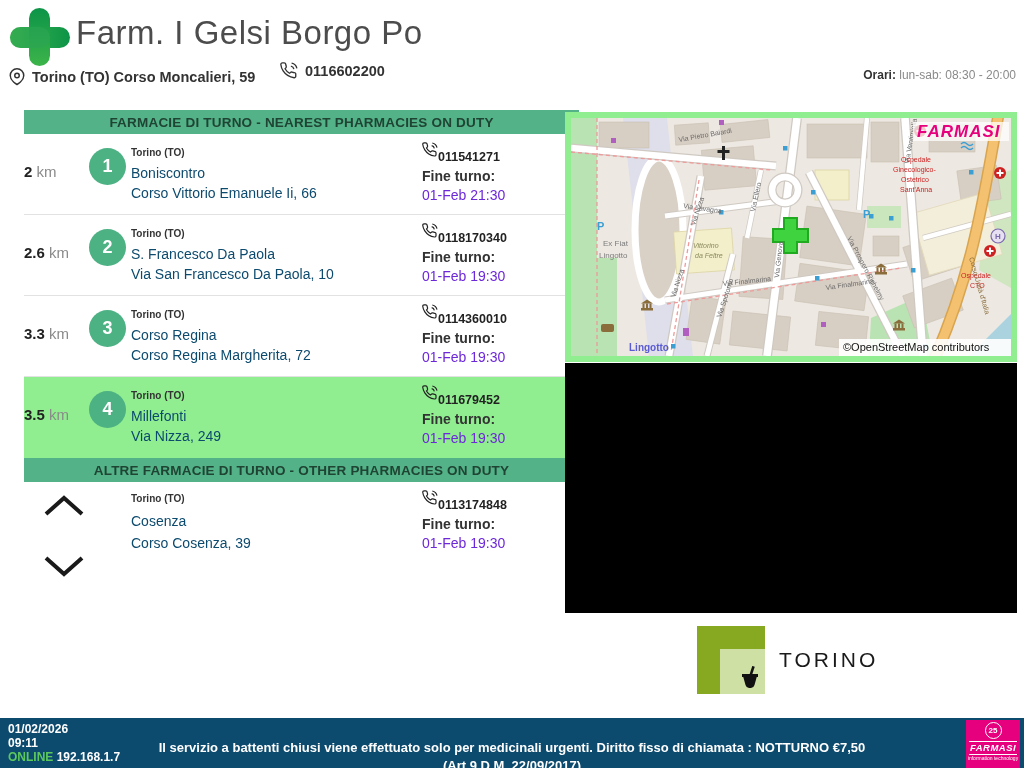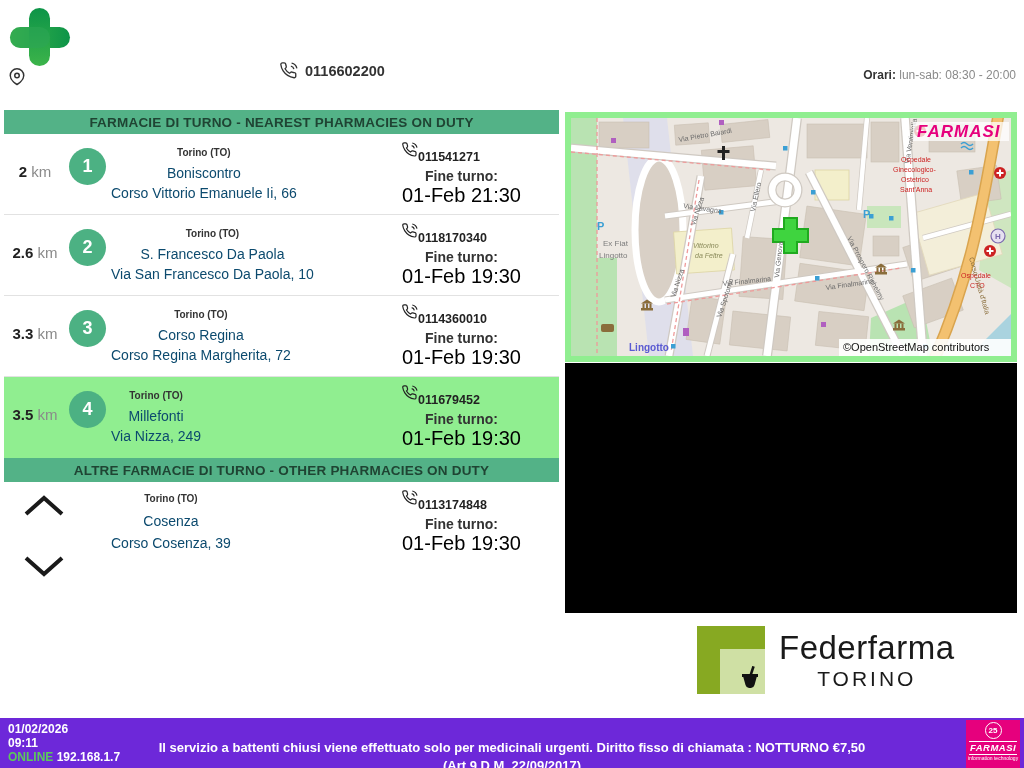--- a/index.html
+++ b/index.html
@@ -13,60 +13,60 @@
     letter-spacing:.5px; font-weight:400; }
   .contact-row { position:absolute; left:8px; top:64px; height:26px; display:flex;
     align-items:center; gap:6px; }
   .contact-row .addr { font-size:14.5px; font-weight:bold; color:#333; }
   .phone-top { position:absolute; left:280px; top:62px; display:flex; align-items:center; gap:7px; }
   .phone-top .num { font-size:14.5px; font-weight:bold; color:#333; }
   .orari { position:absolute; right:8px; top:68px; font-size:12px; color:#8a8a8a; }
   .orari b { color:#333; }
 
   
-  .panel { position:absolute; left:4px; top:110px; width:555px;text-align:center; }
+  .panel { position:absolute; left:24px; top:110px; width:555px; }
   .green-bar { height:24px; background:#53b287; color:#1f4433; font-weight:bold;
     font-size:13.5px; display:flex; align-items:center; justify-content:center;
     letter-spacing:.2px; }
   .row { position:relative; height:81px; border-bottom:1px solid #e2e2e2; background:#fff; }
   .row.hl { background:#90ee90; border-bottom:none; }
   .dist { position:absolute; left:0; top:29px; width:62px; font-size:15px; color:#8a8a8a; }
   .dist b { color:#222; }
   .numcircle { position:absolute; left:65px; top:14px; width:37px; height:37px;
     border-radius:50%; background:#4cb183; color:#fff; font-size:18px; font-weight:bold;
     display:flex; align-items:center; justify-content:center; }
   .info { position:absolute; left:107px; top:9px; line-height:20px; }
   .info .city { font-size:10px; font-weight:bold; color:#333; }
   .info .nm, .info .ad { font-size:14px; color:#0c4a6e; }
   .phoneblk { position:absolute; left:398px; top:8px; line-height:19px; }
   .phoneblk .pline { display:flex; align-items:flex-start; }
   .phoneblk .pnum { font-size:12.5px; font-weight:bold; color:#222; margin-top:6px; }
   .phoneblk .ft { font-size:14px; font-weight:bold; color:#333; }
-  .phoneblk .tm { font-size:20px; color:#000000; }
+  .phoneblk .tm { font-size:14px; color:#6d28d9; }
   .other-row { position:relative; height:120px; background:#fff; }
   .chev { position:absolute; left:18px; width:44px; height:24px; cursor:pointer; }
   .chev.up { top:12px; } .chev.dn { top:72px; }
 
   
   .map-frame { position:absolute; left:565px; top:112px; width:452px; height:250px;
     background:#90ee90; padding:6px; }
   .map-frame svg { display:block; background:#ede8e2; }
   .video-box { position:absolute; left:565px; top:363px; width:452px; height:250px; background:#000; }
 
   
   .federfarma { position:absolute; left:697px; top:626px; display:flex; align-items:center; gap:14px; }
   .ff-sq { position:relative; width:68px; height:68px; background:#87a922; }
   .ff-sq .inner { position:absolute; right:0; bottom:0; width:45px; height:45px; background:#cfe0a4; }
   .ff-sq svg { position:absolute; right:4px; bottom:2px; }
   .ff-text { text-align:center; }
   .ff-text .l1 { font-size:33px; color:#1a1a1a; letter-spacing:.5px; }
   .ff-text .l2 { font-size:21px; color:#1a1a1a; letter-spacing:3px; }
 
   
-  .footer { position:absolute; left:0; top:718px; width:1024px; height:50px; background:#6d28d9; color:#fff; }
+  .footer { position:absolute; left:0; top:718px; width:1024px; height:50px; background:#0c4a6e; color:#fff; }
   .foot-left { position:absolute; left:8px; top:4px; font-size:12px; font-weight:bold; line-height:14px; }
   .foot-left .online { color:#5cc85c; }
   .foot-msg { position:absolute; left:152px; top:21px; width:720px; text-align:center;
     font-size:13px; font-weight:bold; line-height:18px; }
   .farmasi-logo { position:absolute; right:4px; top:2px; width:54px; height:60px;
     background:#e6007d; color:#fff; text-align:center; overflow:hidden; }
   .farmasi-logo .badge { width:17px; height:17px; border:1px solid #fff; border-radius:50%;
     margin:2px auto 0; font-size:8px; font-weight:bold; line-height:16px; }
   .farmasi-logo .fname { font-size:9.5px; font-weight:bold; letter-spacing:.5px;
     border-top:1px solid #fff; border-bottom:1px solid #fff; margin:2px 3px 0; line-height:12px;
@@ -86,26 +86,28 @@
       </linearGradient>
       <linearGradient id="gv" x1="0" y1="0" x2="0" y2="1">
         <stop offset="0" stop-color="#0d9448"></stop>
           <stop offset="1" stop-color="#3cb44a"></stop>
       </linearGradient>
     </defs>
     <rect x="2" y="22" width="60" height="21" rx="10.5" fill="url(#gh)"></rect>
     <rect x="21" y="3" width="21" height="58" rx="10.5" fill="url(#gv)"></rect>
     <rect x="2" y="22" width="40" height="21" rx="10.5" fill="#2ea655" opacity="0.55"></rect>
   </svg>
+  <div class="page-title">Farm. I Gelsi Borgo Po</div>
 
   <div class="contact-row">
     <svg width="18" height="20" viewBox="0 0 24 24">
       <path d="M21 10c0 7-9 12-9 12s-9-5-9-12a9 9 0 0 1 18 0z" fill="none" stroke="#333" stroke-width="2"></path>
       <circle cx="12" cy="10" r="3" fill="none" stroke="#333" stroke-width="2"></circle>
     </svg>
+    <span class="addr">Torino (TO) Corso Moncalieri, 59</span>
   </div>
 
   <div class="phone-top">
     <svg width="18" height="18" viewBox="0 0 24 24">
       <path d="M21 16.5v2.5a2 2 0 0 1-2.2 2 19.8 19.8 0 0 1-8.6-3.1 19.5 19.5 0 0 1-6-6A19.8 19.8 0 0 1 1.1 3.3 2 2 0 0 1 3.1 1.2h2.5a2 2 0 0 1 2 1.7c.1 1 .4 1.9.7 2.8a2 2 0 0 1-.5 2.1L6.7 9a16 16 0 0 0 6 6l1.3-1.1a2 2 0 0 1 2.1-.5c.9.3 1.8.6 2.8.7a2 2 0 0 1 2.1 2.4z" fill="none" stroke="#333" stroke-width="1.8"></path>
       <path d="M14.5 5.5a5 5 0 0 1 4 4M15.5 1.5a9 9 0 0 1 7 7" fill="none" stroke="#333" stroke-width="1.8"></path>
     </svg>
     <span class="num">0116602200</span>
   </div>
 
@@ -436,21 +438,20 @@
   <div class="federfarma">
     <div class="ff-sq">
       <div class="inner"></div>
       <svg width="22" height="26" viewBox="0 0 22 26">
         <path d="M4 10 h14 l-2.5 9 a4 4 0 0 1 -3.5 3 h-2 a4 4 0 0 1 -3.5 -3 z" fill="#111"></path>
         <rect x="3" y="8" width="16" height="3" fill="#111"></rect>
         <rect x="12" y="0" width="2.6" height="9" transform="rotate(18 13 4)" fill="#111"></rect>
       </svg>
     </div>
     <div class="ff-text">
-      <div class="l1">Federfarma</div>
       <div class="l2">TORINO</div>
     </div>
   </div>
 
   <div class="footer">
     <div class="foot-left">
       <div>01/02/2026</div>
       <div>09:11</div>
       <div>
         <span class="online">ONLINE</span>

